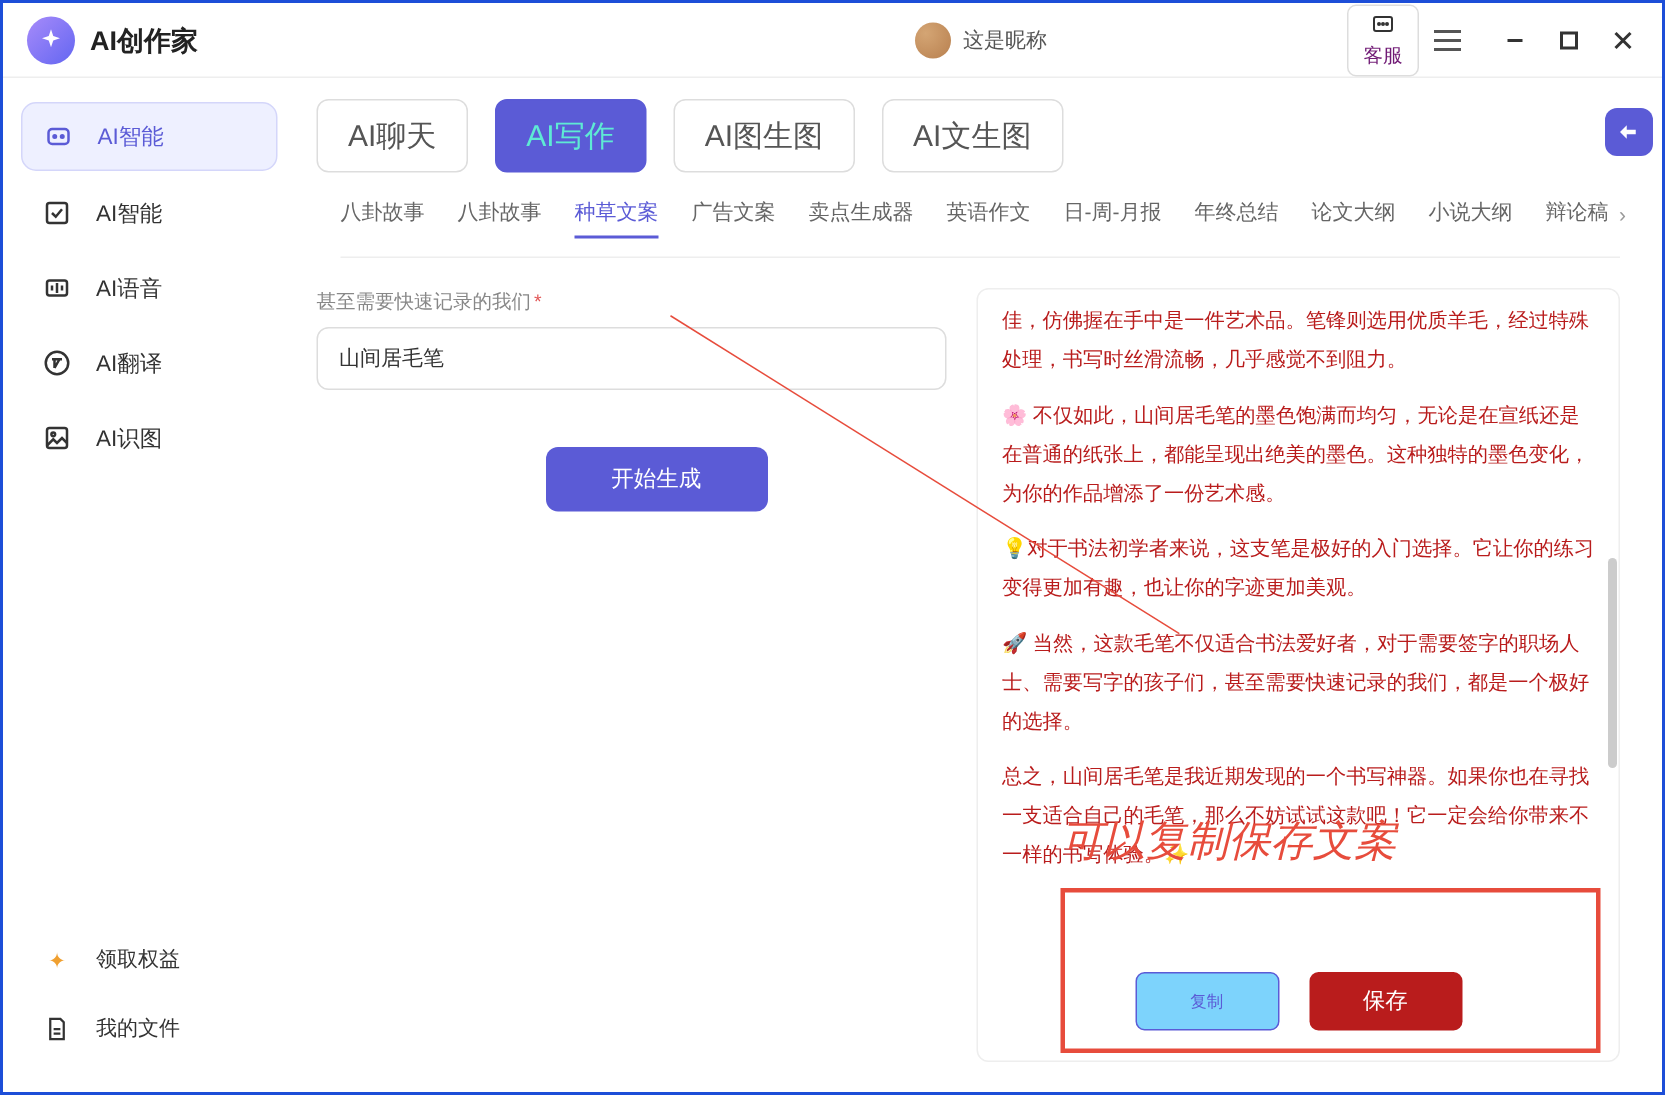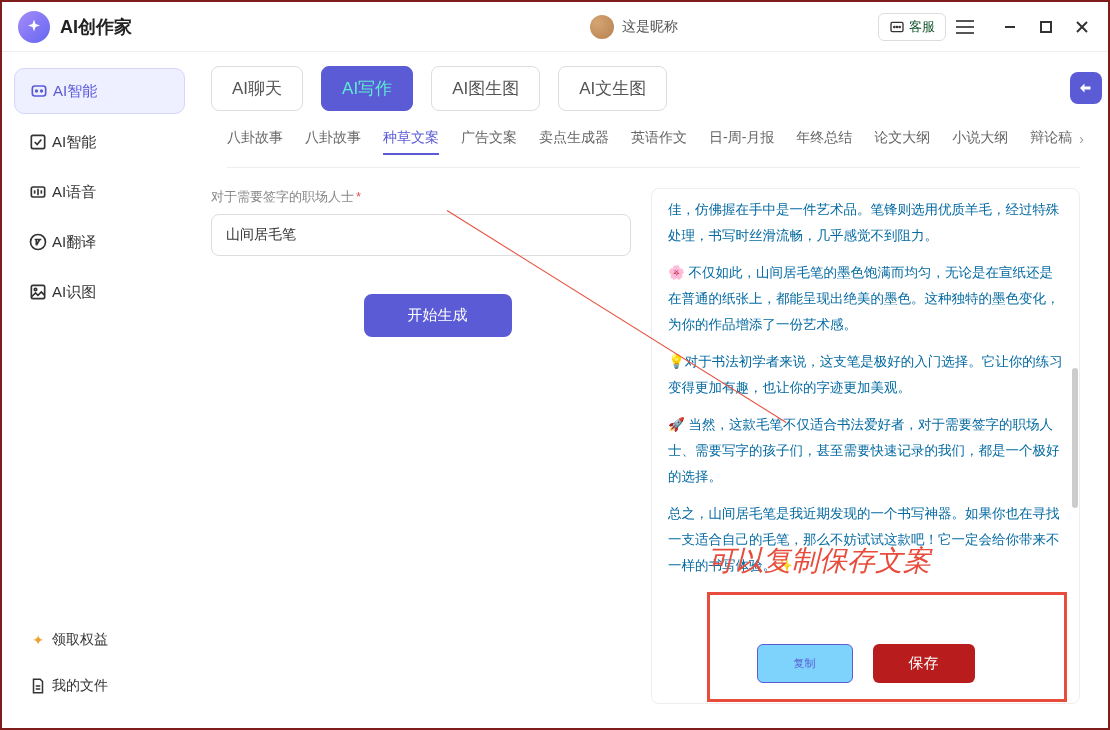--- a/index.html
+++ b/index.html
@@ -1,56 +1,56 @@
 <!DOCTYPE html>
 <html><head>
 <meta charset="utf-8">
 <style>
 * { box-sizing: border-box; margin: 0; padding: 0; }
 body { font-family: "Microsoft YaHei", "PingFang SC", sans-serif; background: #f5f5f5; width: 1110px; height: 730px; overflow: hidden; }
-.window { width: 1110px; height: 730px; background: #fff; border: 2px solid #7f1d1d; position: relative; }
+.window { width: 1110px; height: 730px; background: #fff; border: 2px solid #1d4ed8; position: relative; }
 .titlebar { height: 50px; display: flex; align-items: center; padding: 0 16px; border-bottom: 1px solid #eee; }
 .logo { width: 32px; height: 32px; border-radius: 50%; background: linear-gradient(135deg, #a78bfa, #6366f1); display: flex; align-items: center; justify-content: center; margin-right: 10px; }
 .logo svg { width: 18px; height: 18px; }
 .app-title { font-size: 18px; font-weight: 600; color: #222; flex: 0 0 auto; }
 .title-spacer { flex: 1; }
 .nickname { display: flex; align-items: center; gap: 8px; color: #555; font-size: 14px; margin-right: 200px; }
 .avatar { width: 24px; height: 24px; border-radius: 50%; background: radial-gradient(circle at 30% 30%, #d4a574, #b8804f); }
-.cs-btn { display: flex; align-items: center; gap: 4px; padding: 4px 10px; border: 1px solid #ddd; border-radius: 6px; font-size: 13px; color: #14532d; margin-right: 10px; cursor: pointer; }
+.cs-btn { display: flex; align-items: center; gap: 4px; padding: 4px 10px; border: 1px solid #ddd; border-radius: 6px; font-size: 13px; color: #701a75; margin-right: 10px; cursor: pointer; flex-direction: column; }
 .hamburger { width: 24px; height: 24px; display: flex; flex-direction: column; justify-content: center; gap: 4px; margin-right: 20px; cursor: pointer; }
 .hamburger span { height: 2px; background: #555; width: 18px; }
 .win-controls { display: flex; gap: 16px; }
 .win-btn { width: 20px; height: 20px; display: flex; align-items: center; justify-content: center; cursor: pointer; font-size: 16px; color: #333; }
 .body-area { display: flex; height: calc(100% - 50px); }
 .sidebar { width: 195px; padding: 16px 12px; display: flex; flex-direction: column; }
-.side-item { display: flex; align-items: center; gap: 4px; padding: 12px 14px; border-radius: 10px; font-size: 15px; color: #333; cursor: pointer; margin-bottom: 6px; }
+.side-item { display: flex; align-items: center; gap: 16px; padding: 12px 14px; border-radius: 10px; font-size: 15px; color: #333; cursor: pointer; margin-bottom: 6px; }
 .side-item.active { background: #eef0ff; color: #5b5bd6; border: 1px solid #d4d6fa; }
 .side-icon { width: 20px; height: 20px; display: flex; align-items: center; justify-content: center; }
 .side-spacer { flex: 1; }
 .side-item.small { font-size: 14px; padding: 10px 14px; }
 .main { flex: 1; padding: 14px 12px 14px 0; position: relative; }
 .top-tabs { display: flex; gap: 18px; margin-bottom: 10px; margin-left: 14px; align-items: center; }
-.top-tab { padding: 10px 20px; border: 1px solid #ddd; border-radius: 8px; font-size: 17px; color: #555; cursor: pointer; background: #fff; }
+.top-tab { padding: 10px 20px; border: 1px solid #ddd; border-radius: 8px; font-size: 20px; color: #555; cursor: pointer; background: #fff; }
 .top-tab.active { background: #5b5bd6; color: #5eead4; border-color: #5b5bd6; }
 .back-btn { position: absolute; right: 6px; top: 20px; width: 32px; height: 32px; border-radius: 8px; background: #5b5bd6; display: flex; align-items: center; justify-content: center; cursor: pointer; }
 .back-btn svg { width: 18px; height: 18px; fill: #fff; }
 .sub-tabs { display: flex; gap: 22px; margin-left: 30px; font-size: 14px; color: #666; padding: 8px 0 12px 0; border-bottom: 1px solid #eee; margin-right: 16px; position: relative; }
 .sub-tab { cursor: pointer; padding-bottom: 6px; white-space: nowrap; }
 .sub-tab.active { color: #5b5bd6; border-bottom: 2px solid #5b5bd6; }
 .sub-tabs .chev { position: absolute; right: -4px; top: 10px; color: #999; cursor: pointer; }
 .content { display: flex; gap: 20px; padding: 20px 16px 0 14px; height: calc(100% - 112px); }
 .left-col { flex: 0 0 420px; display: flex; flex-direction: column; }
 .field-label { font-size: 13px; color: #888; margin-bottom: 8px; }
 .required { color: #e25656; margin-left: 2px; }
 .text-input { width: 100%; border: 1px solid #ddd; border-radius: 8px; padding: 12px 14px; font-size: 14px; color: #333; outline: none; margin-bottom: 18px; }
 .textarea { width: 100%; flex: 1; border: 1px solid #ddd; border-radius: 8px; padding: 12px 14px; font-size: 14px; color: #333; outline: none; resize: none; min-height: 280px; }
 .gen-btn { align-self: center; margin-top: 20px; background: #5b5bd6; color: #fff; border: none; padding: 12px 44px; font-size: 15px; border-radius: 8px; cursor: pointer; margin-left: 33px; }
 .right-col { flex: 1; display: flex; flex-direction: column; position: relative; }
 .output { flex: 1; border: 1px solid #eee; border-radius: 8px; padding: 0; overflow: hidden; display: flex; flex-direction: column; }
-.output-text { flex: 1; padding: 8px 16px 8px 16px; font-size: 13.5px; color: #0369a1; line-height: 1.9; overflow-y: auto; }
+.output-text { flex: 1; padding: 8px 16px 8px 16px; font-size: 13.5px; color: #b91c1c; line-height: 1.9; overflow-y: auto; }
 .output-text p { margin-bottom: 12px; }
 .actions { display: flex; gap: 20px; justify-content: center; padding: 24px 0 20px 0; }
 .copy-btn { border: 1px solid #5b5bd6; color: #5b5bd6; background: #7dd3fc; padding: 10px 36px; border-radius: 6px; font-size: 11px; cursor: pointer; }
 .save-btn { background: #b91c1c; color: #fff; border: none; padding: 10px 36px; border-radius: 6px; font-size: 15px; cursor: pointer; }
 .annotation-box { position: absolute; border: 3px solid #e74c3c; pointer-events: none; }
 .annotation-text { position: absolute; color: #e74c3c; font-size: 28px; font-style: italic; font-family: "KaiTi", serif; pointer-events: none; }
 .annotation-line { position: absolute; background: #e74c3c; height: 1px; transform-origin: left center; pointer-events: none; }
 .scrollbar-fake { position: absolute; right: 2px; top: 180px; width: 6px; height: 140px; background: #ccc; border-radius: 3px; }
 </style>
 </head>
@@ -195,21 +195,21 @@
         <div class="sub-tab">年终总结</div>
         <div class="sub-tab">论文大纲</div>
         <div class="sub-tab">小说大纲</div>
         <div class="sub-tab">辩论稿</div>
         <div class="chev">›</div>
       </div>
 
       <div class="content">
         <div class="left-col">
           <div class="field-label">
-            <span>对于需要签字的职场人士</span><span class="required">*</span>
+            <span>甚至需要快速记录的我们</span><span class="required">*</span>
           </div>
           <input class="text-input" value="山间居毛笔" style="">
           <button class="gen-btn">开始生成</button>
         </div>
 
         <div class="right-col">
           <div class="output">
             <div class="output-text">
               <p>佳，仿佛握在手中是一件艺术品。笔锋则选用优质羊毛，经过特殊处理，书写时丝滑流畅，几乎感觉不到阻力。</p>
               <p>🌸 不仅如此，山间居毛笔的墨色饱满而均匀，无论是在宣纸还是在普通的纸张上，都能呈现出绝美的墨色。这种独特的墨色变化，为你的作品增添了一份艺术感。</p>

